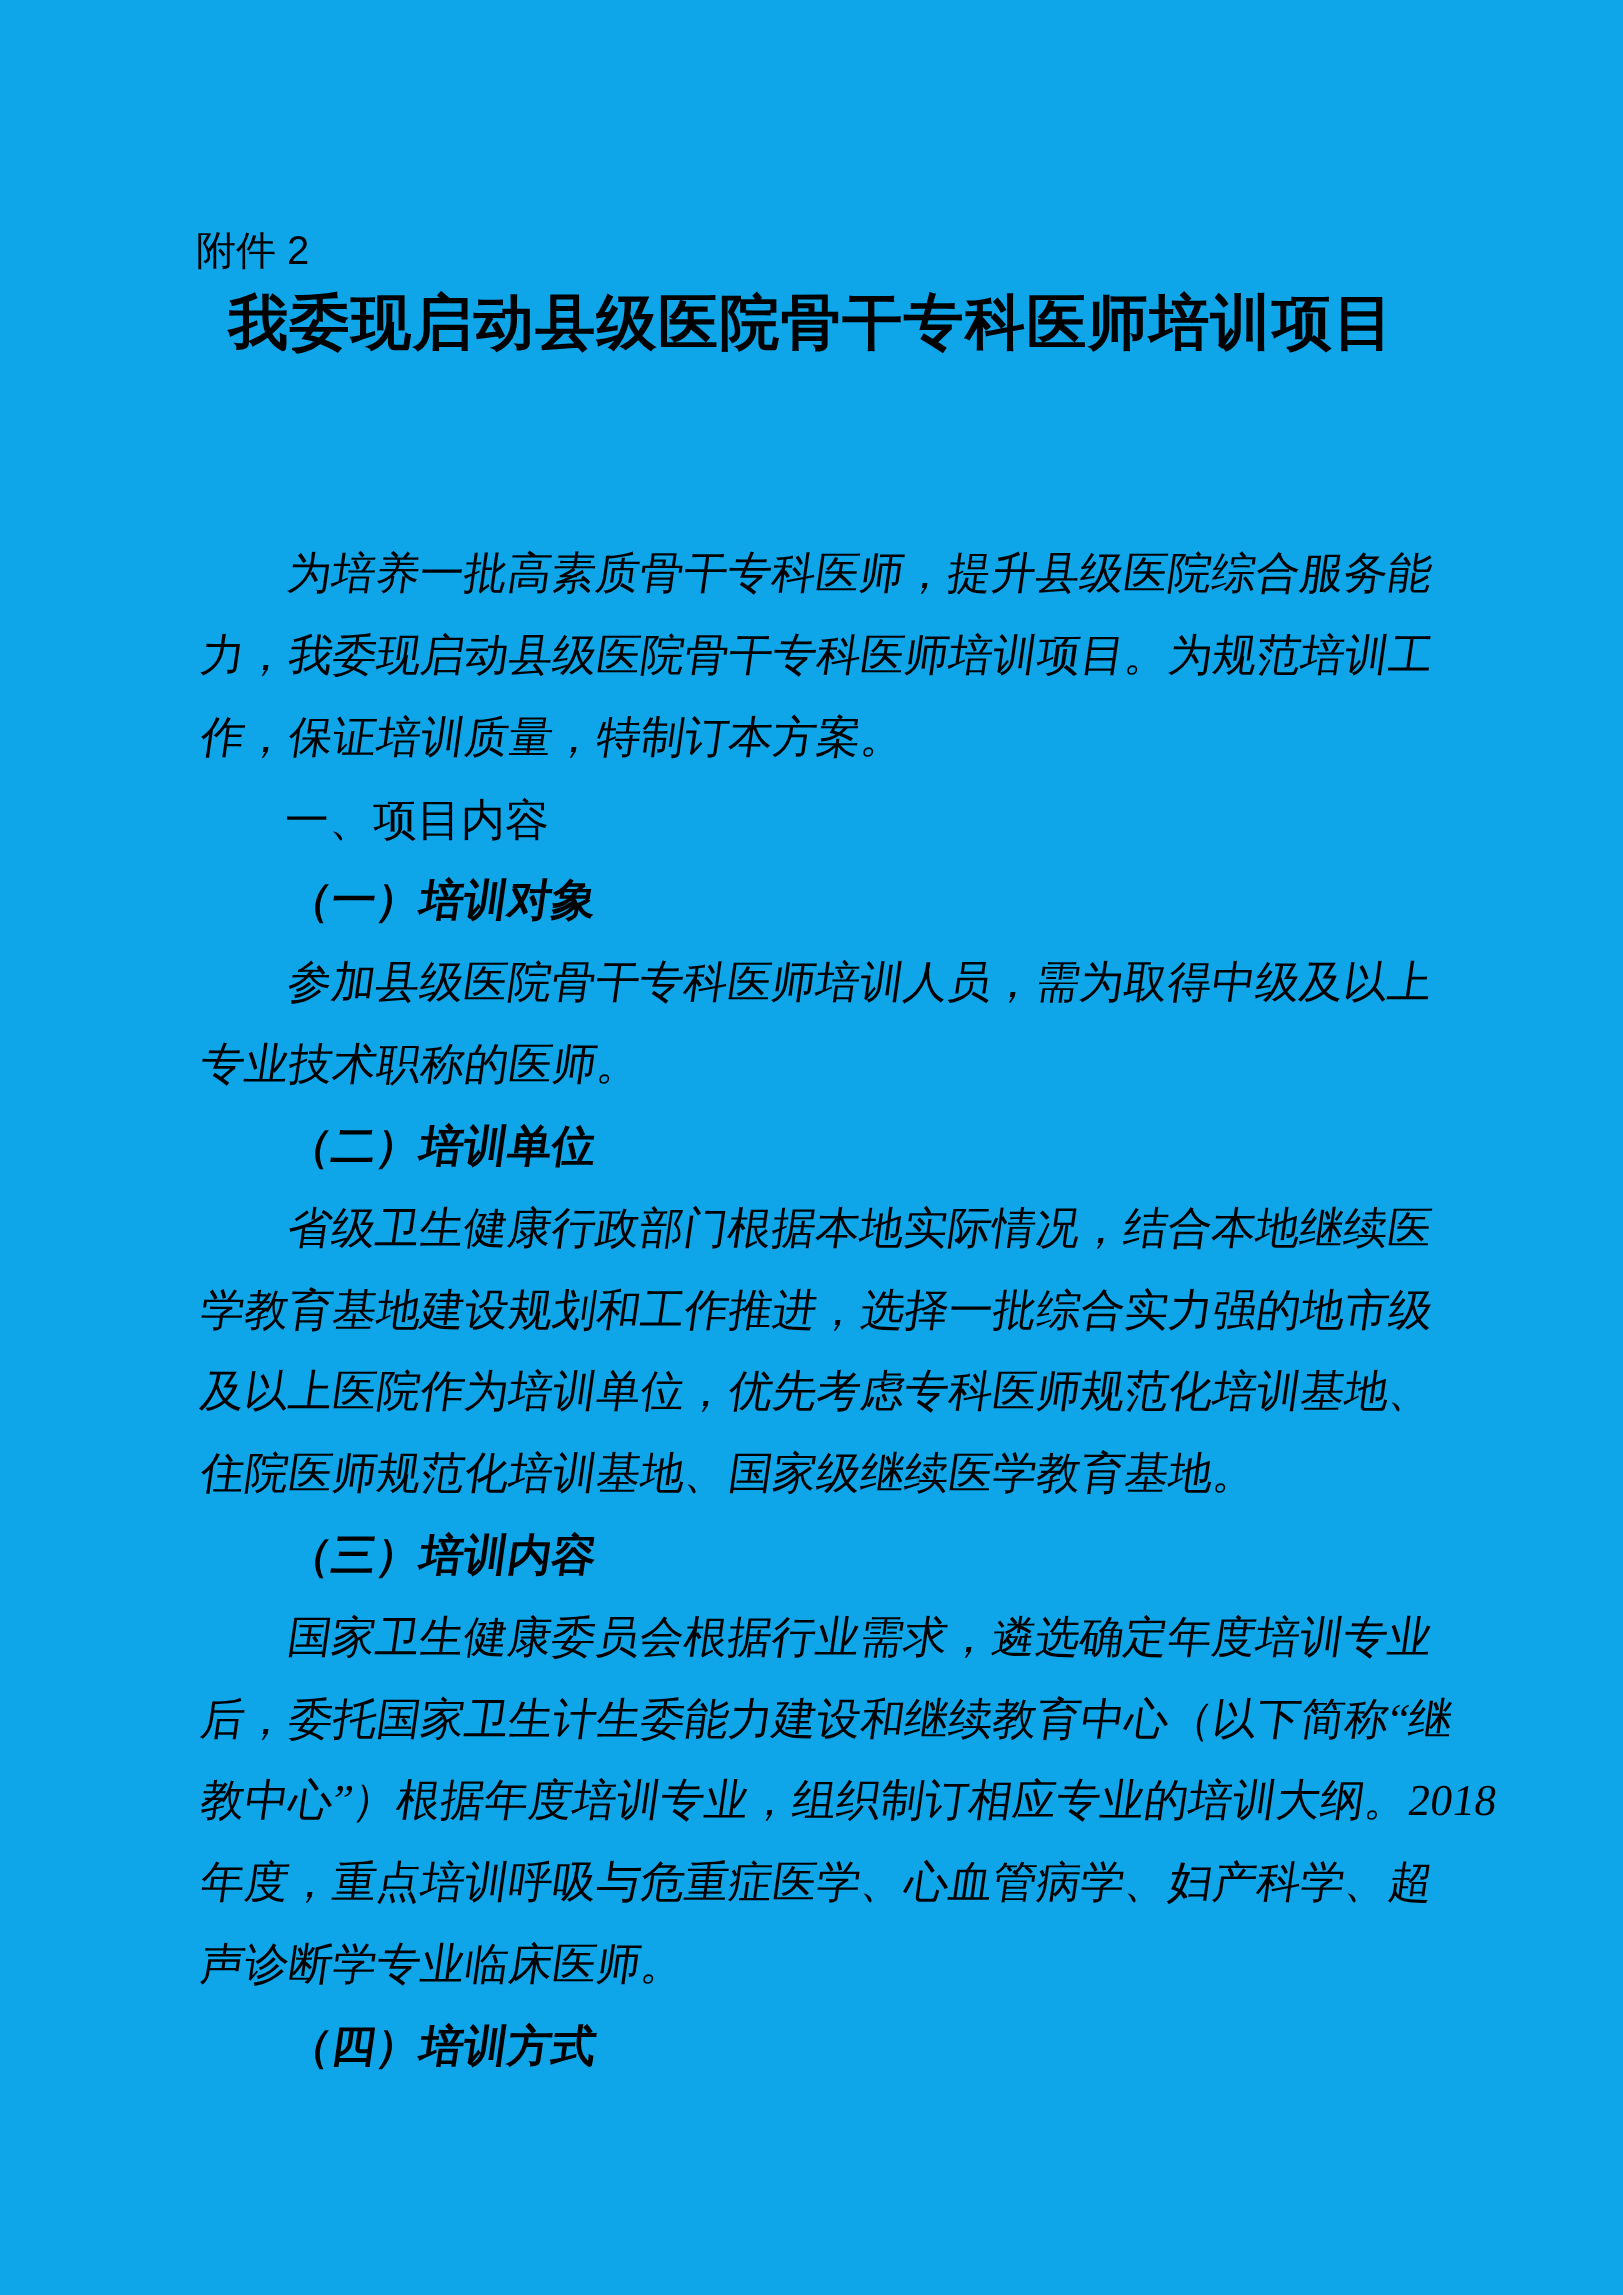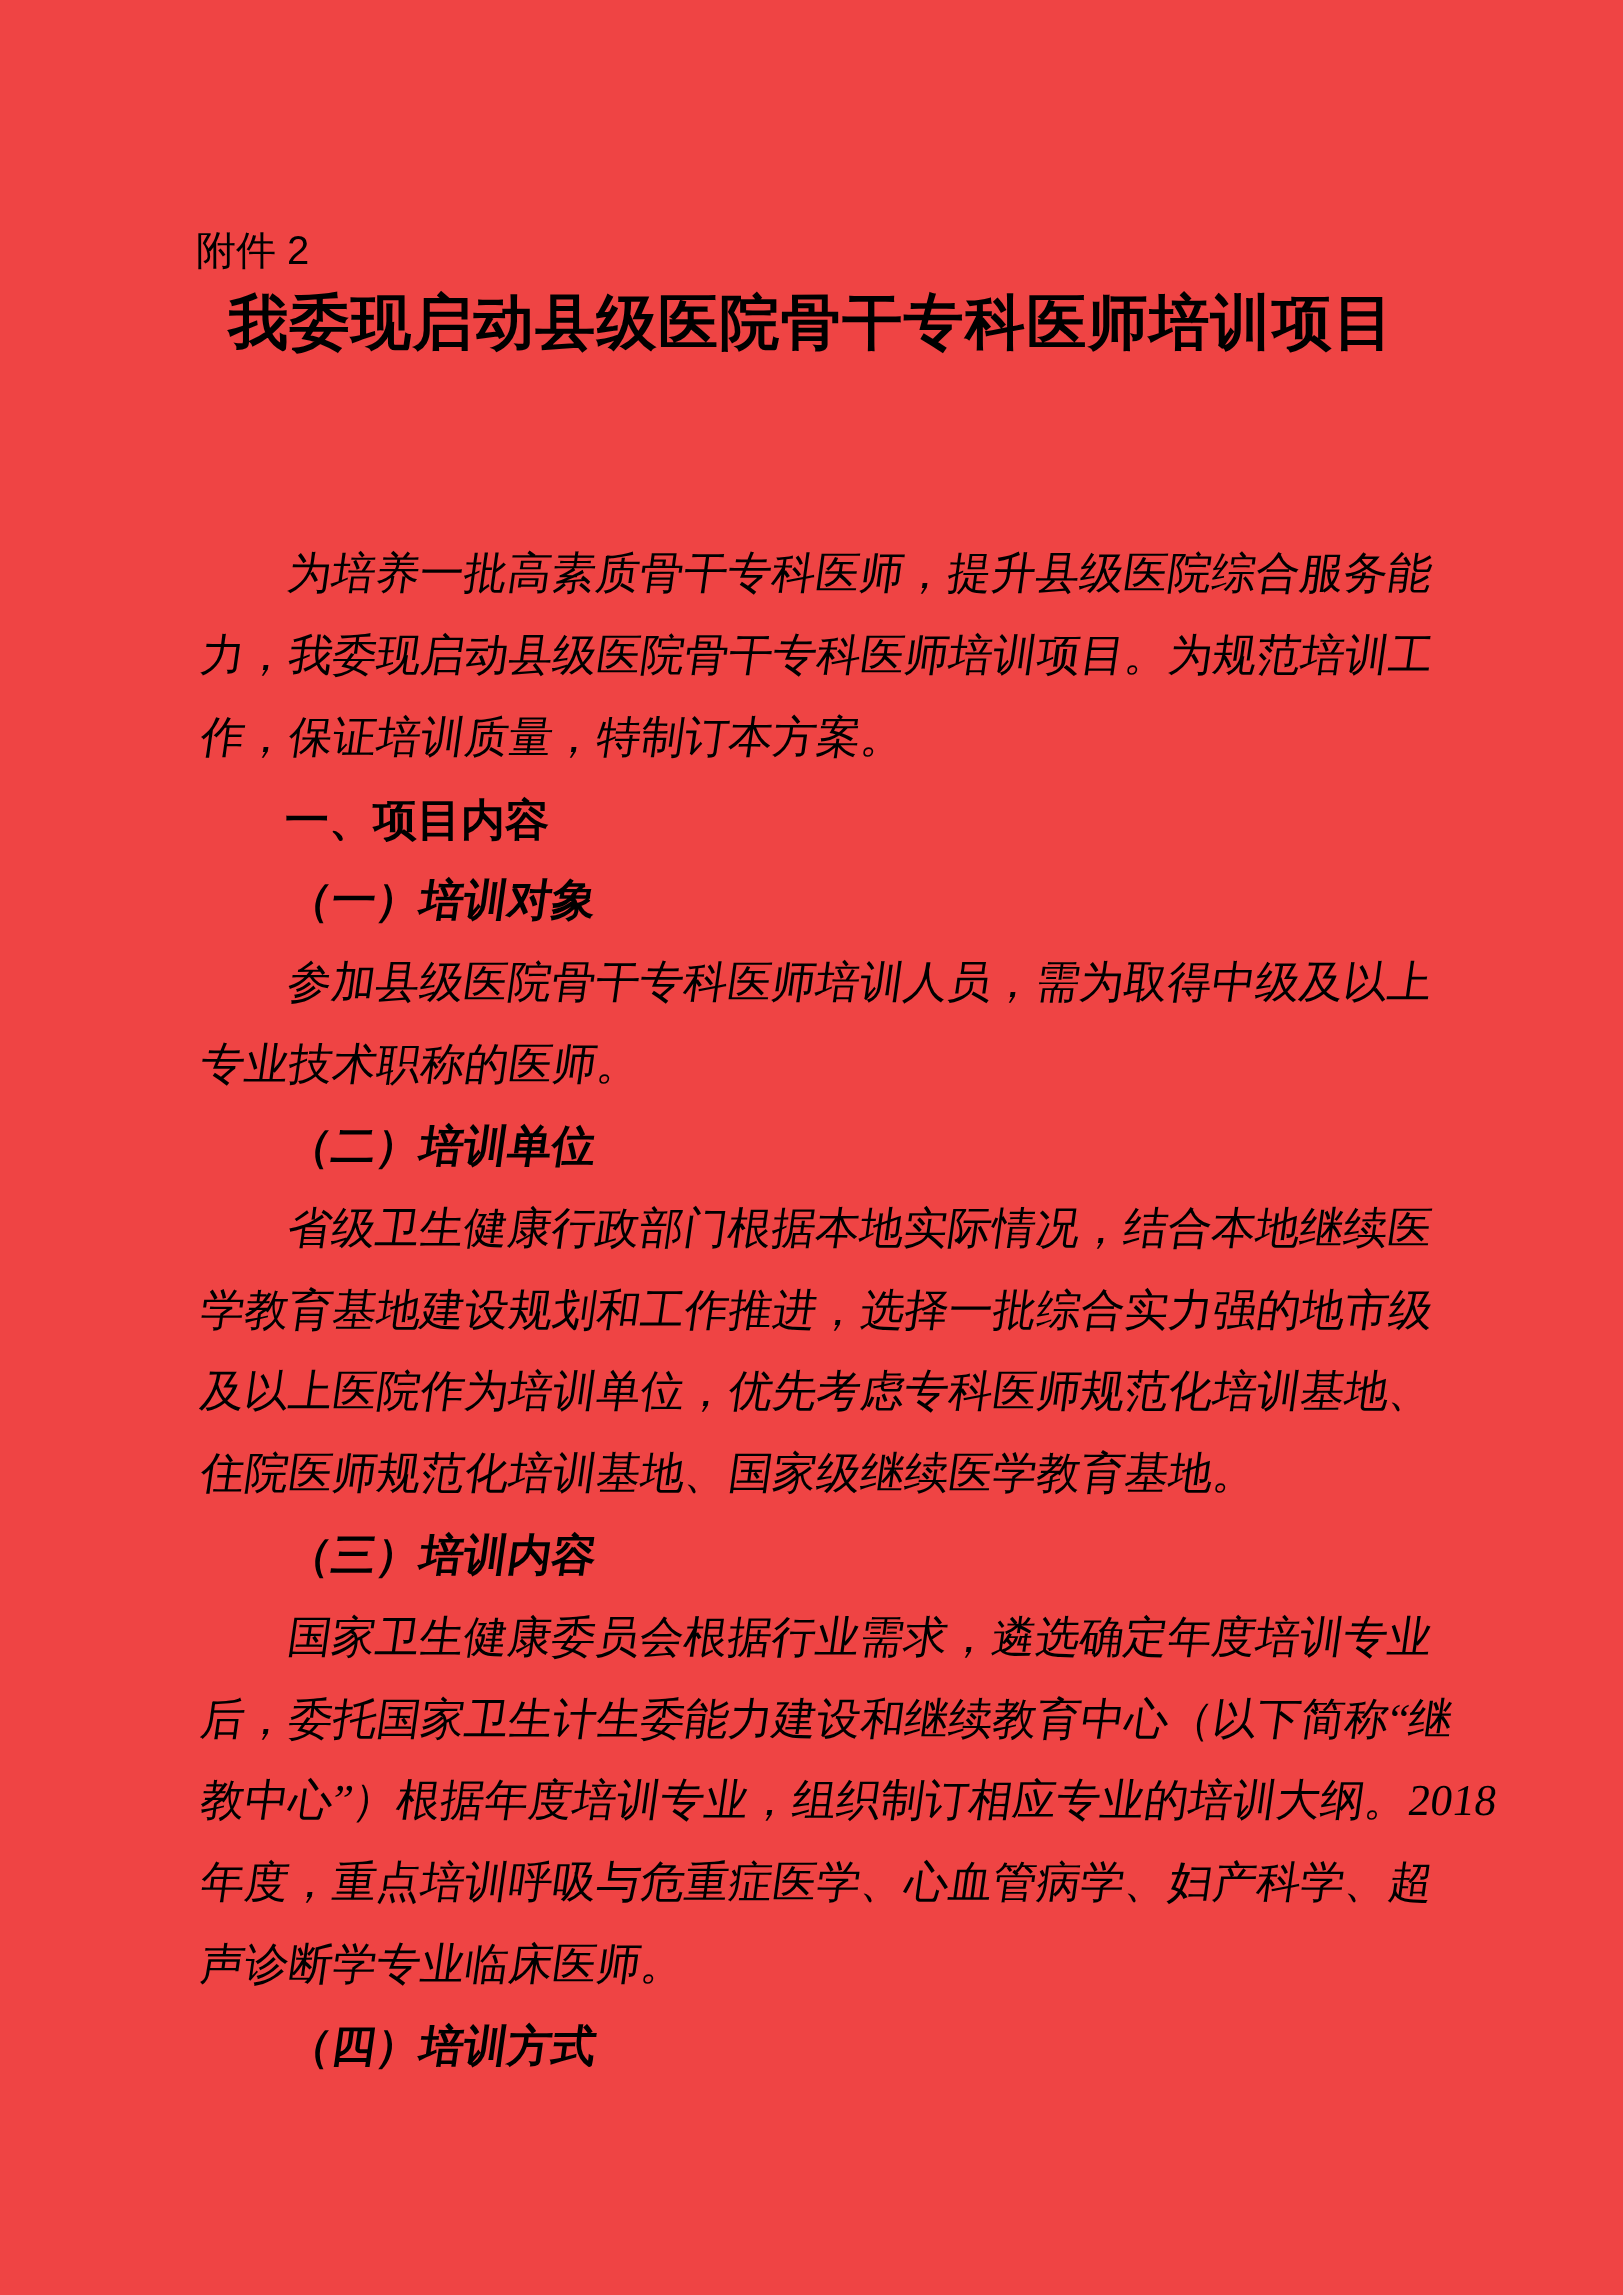--- a/index.html
+++ b/index.html
@@ -4,21 +4,21 @@
 <style>
   html, body {
     margin: 0;
     padding: 0;
     background: #9a9a9a;
   }
   .page {
     position: relative;
     width: 1623px;
     height: 2295px;
-    background: #ef4444;
+    background: #0ea5e9;
     color: #000000;
     overflow: hidden;
   }
   .line {
     position: absolute;
     white-space: nowrap;
     color: #000000;
   }
   
   .attachment {
@@ -49,21 +49,21 @@
     font-weight: 400;
     transform: skewX(-8deg);
     transform-origin: 50% 100%;
   }
   
   .h1 {
     left: 198px;
     width: 1227px;
     text-indent: 87px;
     font-family: "Liberation Sans", sans-serif;
-    font-weight: bold;
+    font-weight: normal;
     font-size: 44px;
     line-height: 1;
   }
   
   .h2 {
     left: 198px;
     width: 1227px;
     text-indent: 87px;
     font-family: "Liberation Serif", serif;
     font-weight: bold;

